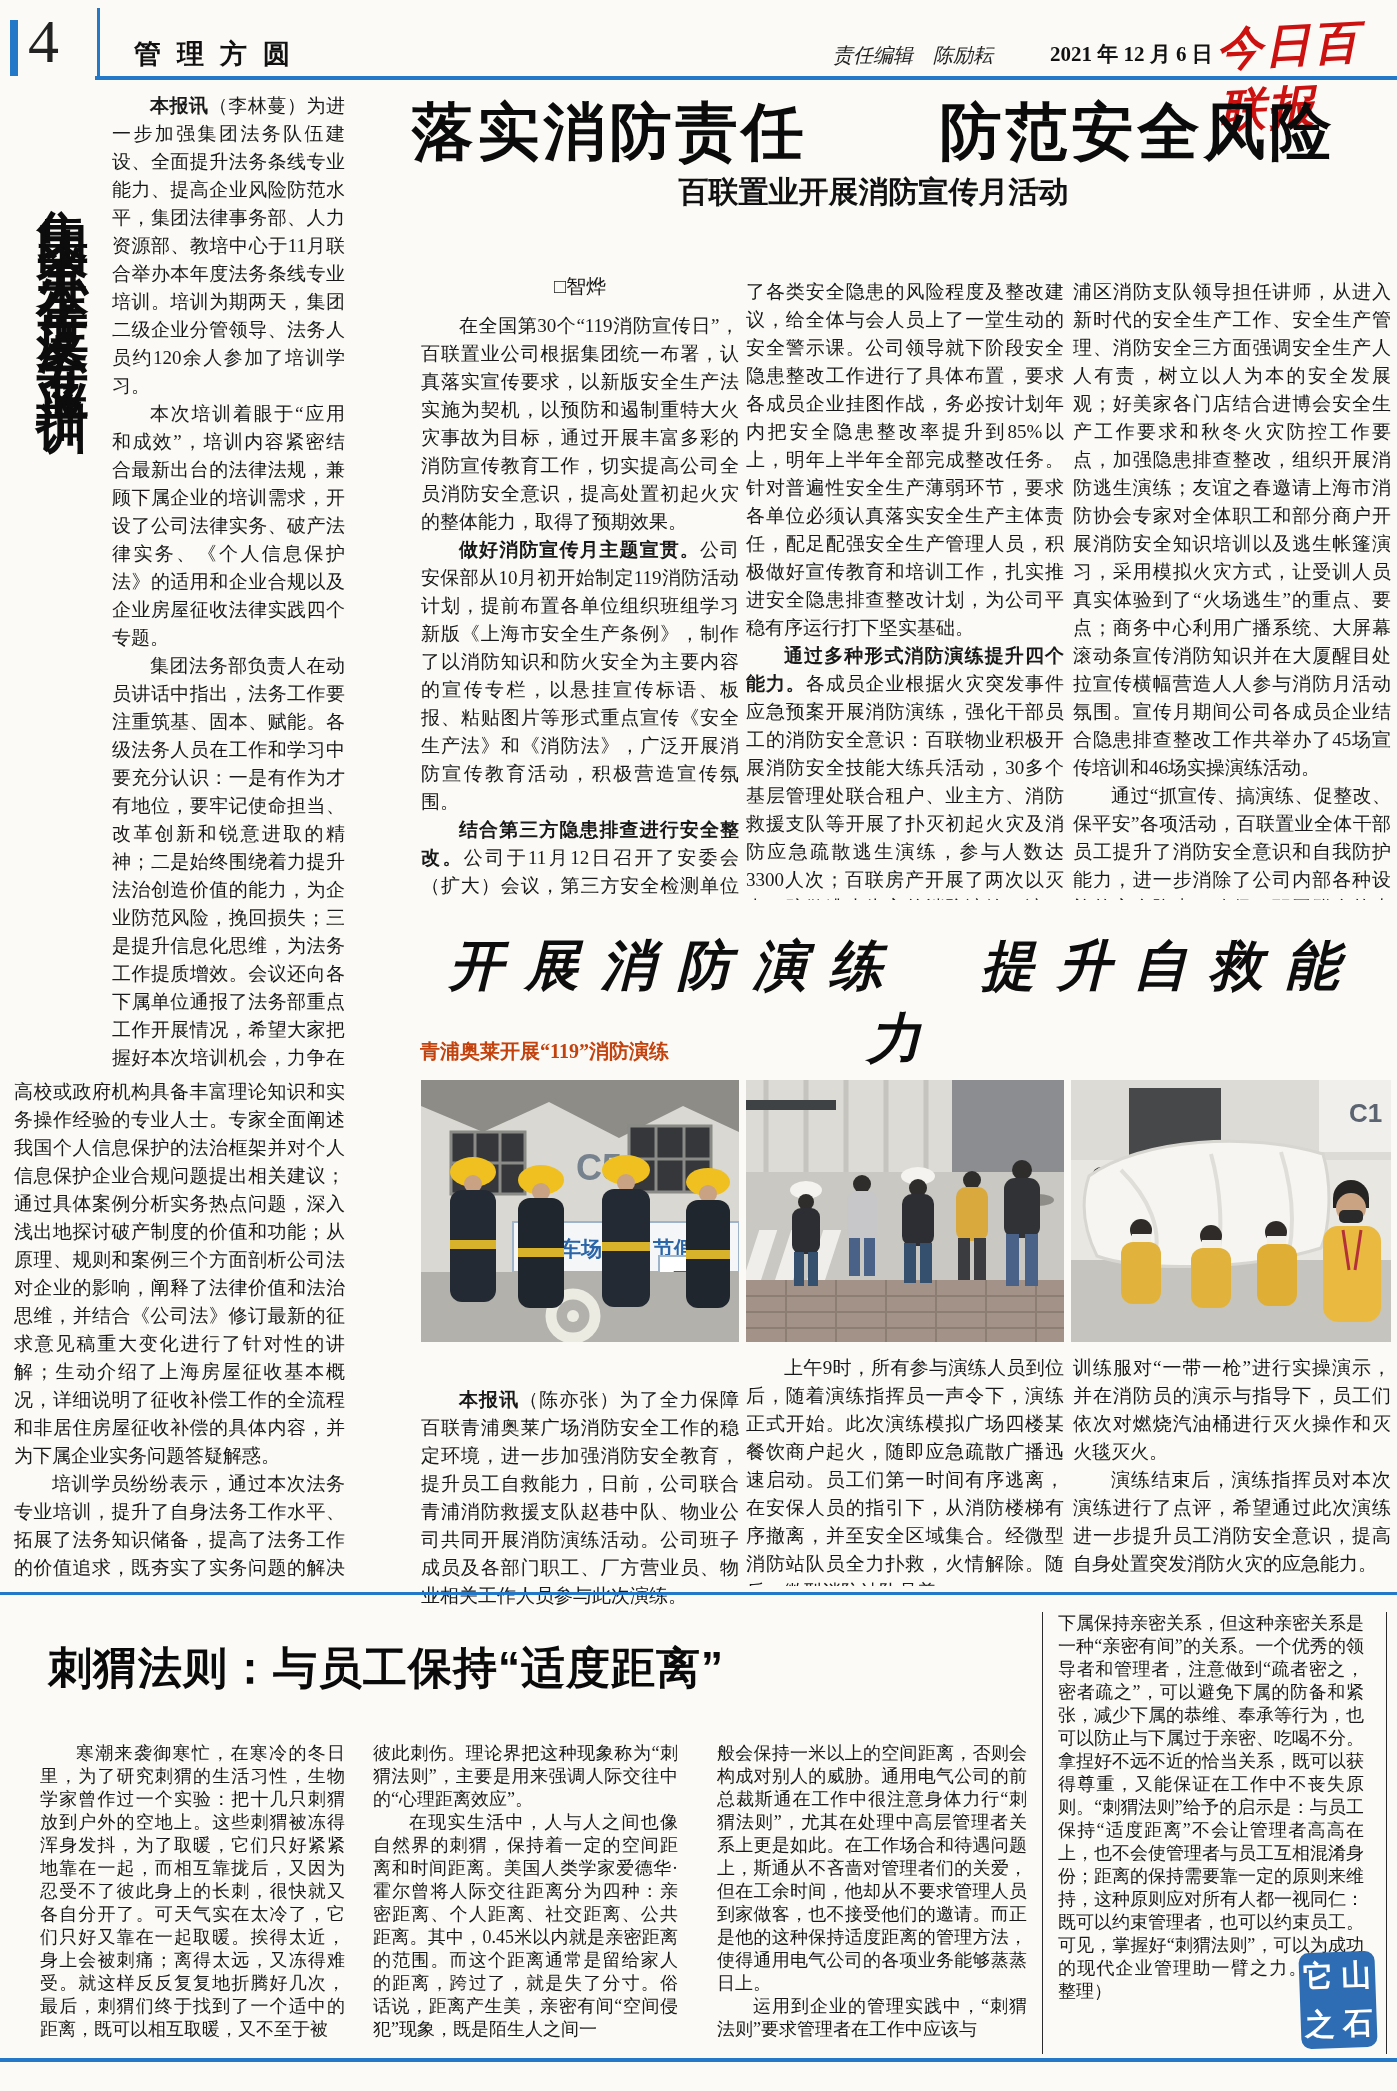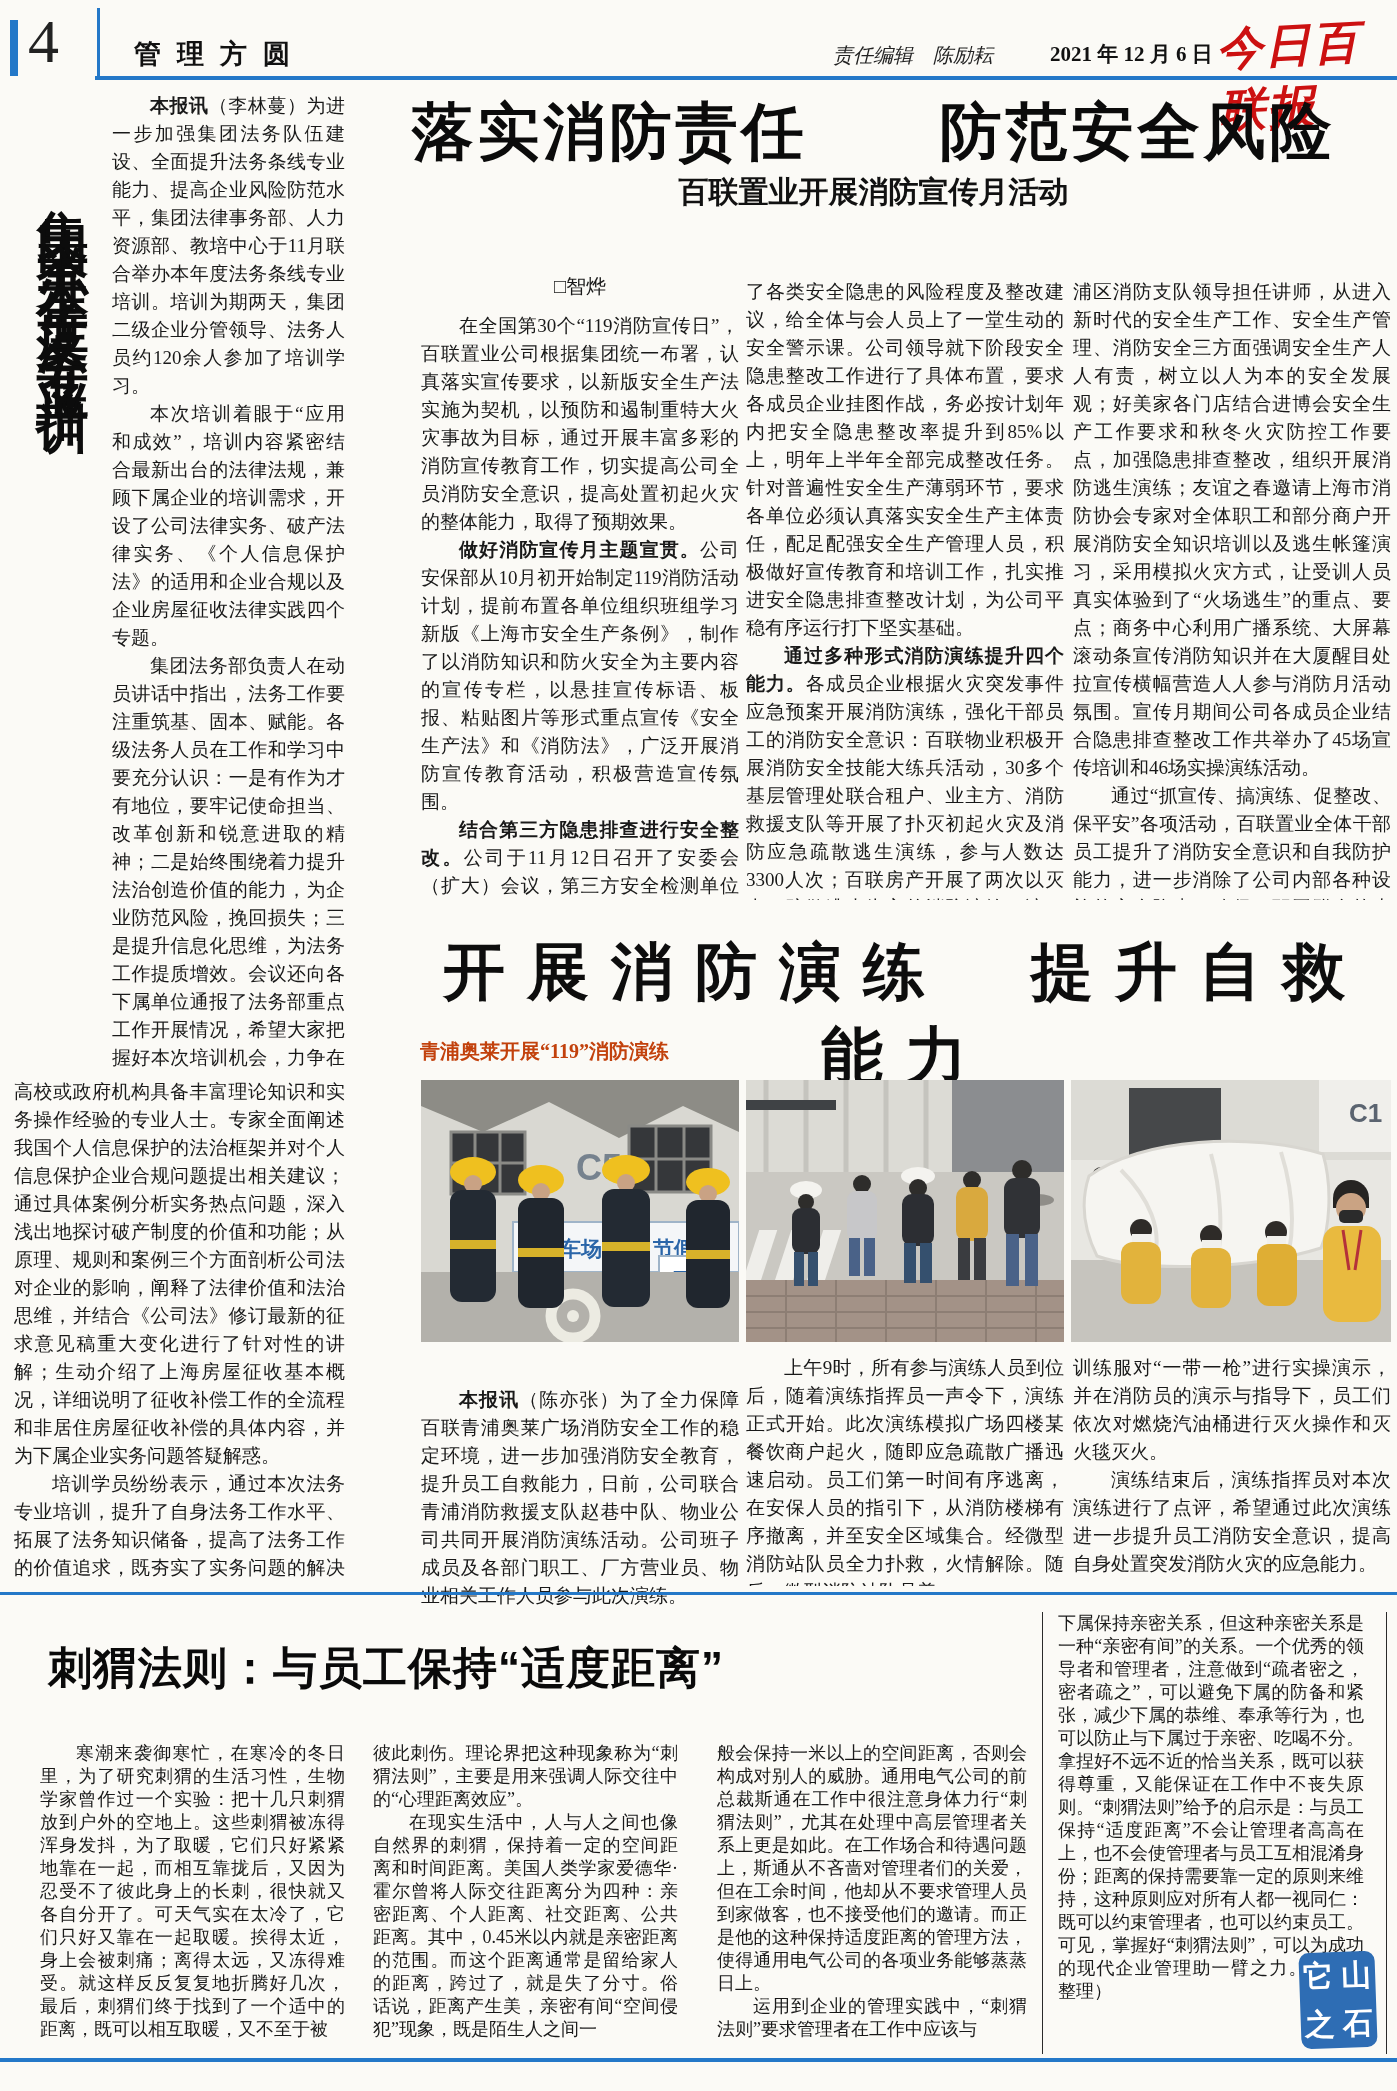--- a/index.html
+++ b/index.html
@@ -22,21 +22,21 @@
   .plead{font-family:"Liberation Sans","DejaVu Sans",sans-serif;font-weight:700;}
   .f19{font-size:19px;line-height:28px;}
   .f18{font-size:18px;line-height:23px;}
   
   .v-headline{writing-mode:vertical-rl;text-orientation:upright;font-size:52px;font-weight:900;letter-spacing:16px;font-family:"Liberation Sans","DejaVu Sans",sans-serif;color:#0c0c0c;}
   
   .a1-headline{font-size:62px;font-weight:900;letter-spacing:4px;text-align:center;font-family:"Liberation Sans","DejaVu Sans",sans-serif;color:#0b0b0b;}
   .a1-subtitle{font-size:30px;font-weight:700;text-align:center;color:#111;}
   .byline{text-align:center;text-indent:0 !important;font-size:20px;margin-bottom:12px !important;}
   
-  .a2-headline{font-size:62px;font-weight:800;letter-spacing:22px;text-align:center;color:#0d0d0d;}
+  .a2-headline{font-size:54px;font-weight:800;font-style:italic;letter-spacing:22px;text-align:center;color:#0d0d0d;}
   .a2-subtitle{font-size:20px;font-weight:700;color:#c2410c;}
   .photo{display:block;}
   
   .a3-headline{font-size:44px;font-weight:900;letter-spacing:1px;font-family:"Liberation Sans","DejaVu Sans",sans-serif;color:#0a0a0a;line-height:108px;}
   .seal{background:#2e6db4;border-radius:10px;display:grid;grid-template-columns:1fr 1fr;align-items:center;justify-items:center;color:#fff;font-weight:700;font-size:30px;font-family:"Liberation Sans","DejaVu Sans",sans-serif;transform:rotate(-2deg);}
 </style>
 </head>
 <body>
 
 <div class="page">

